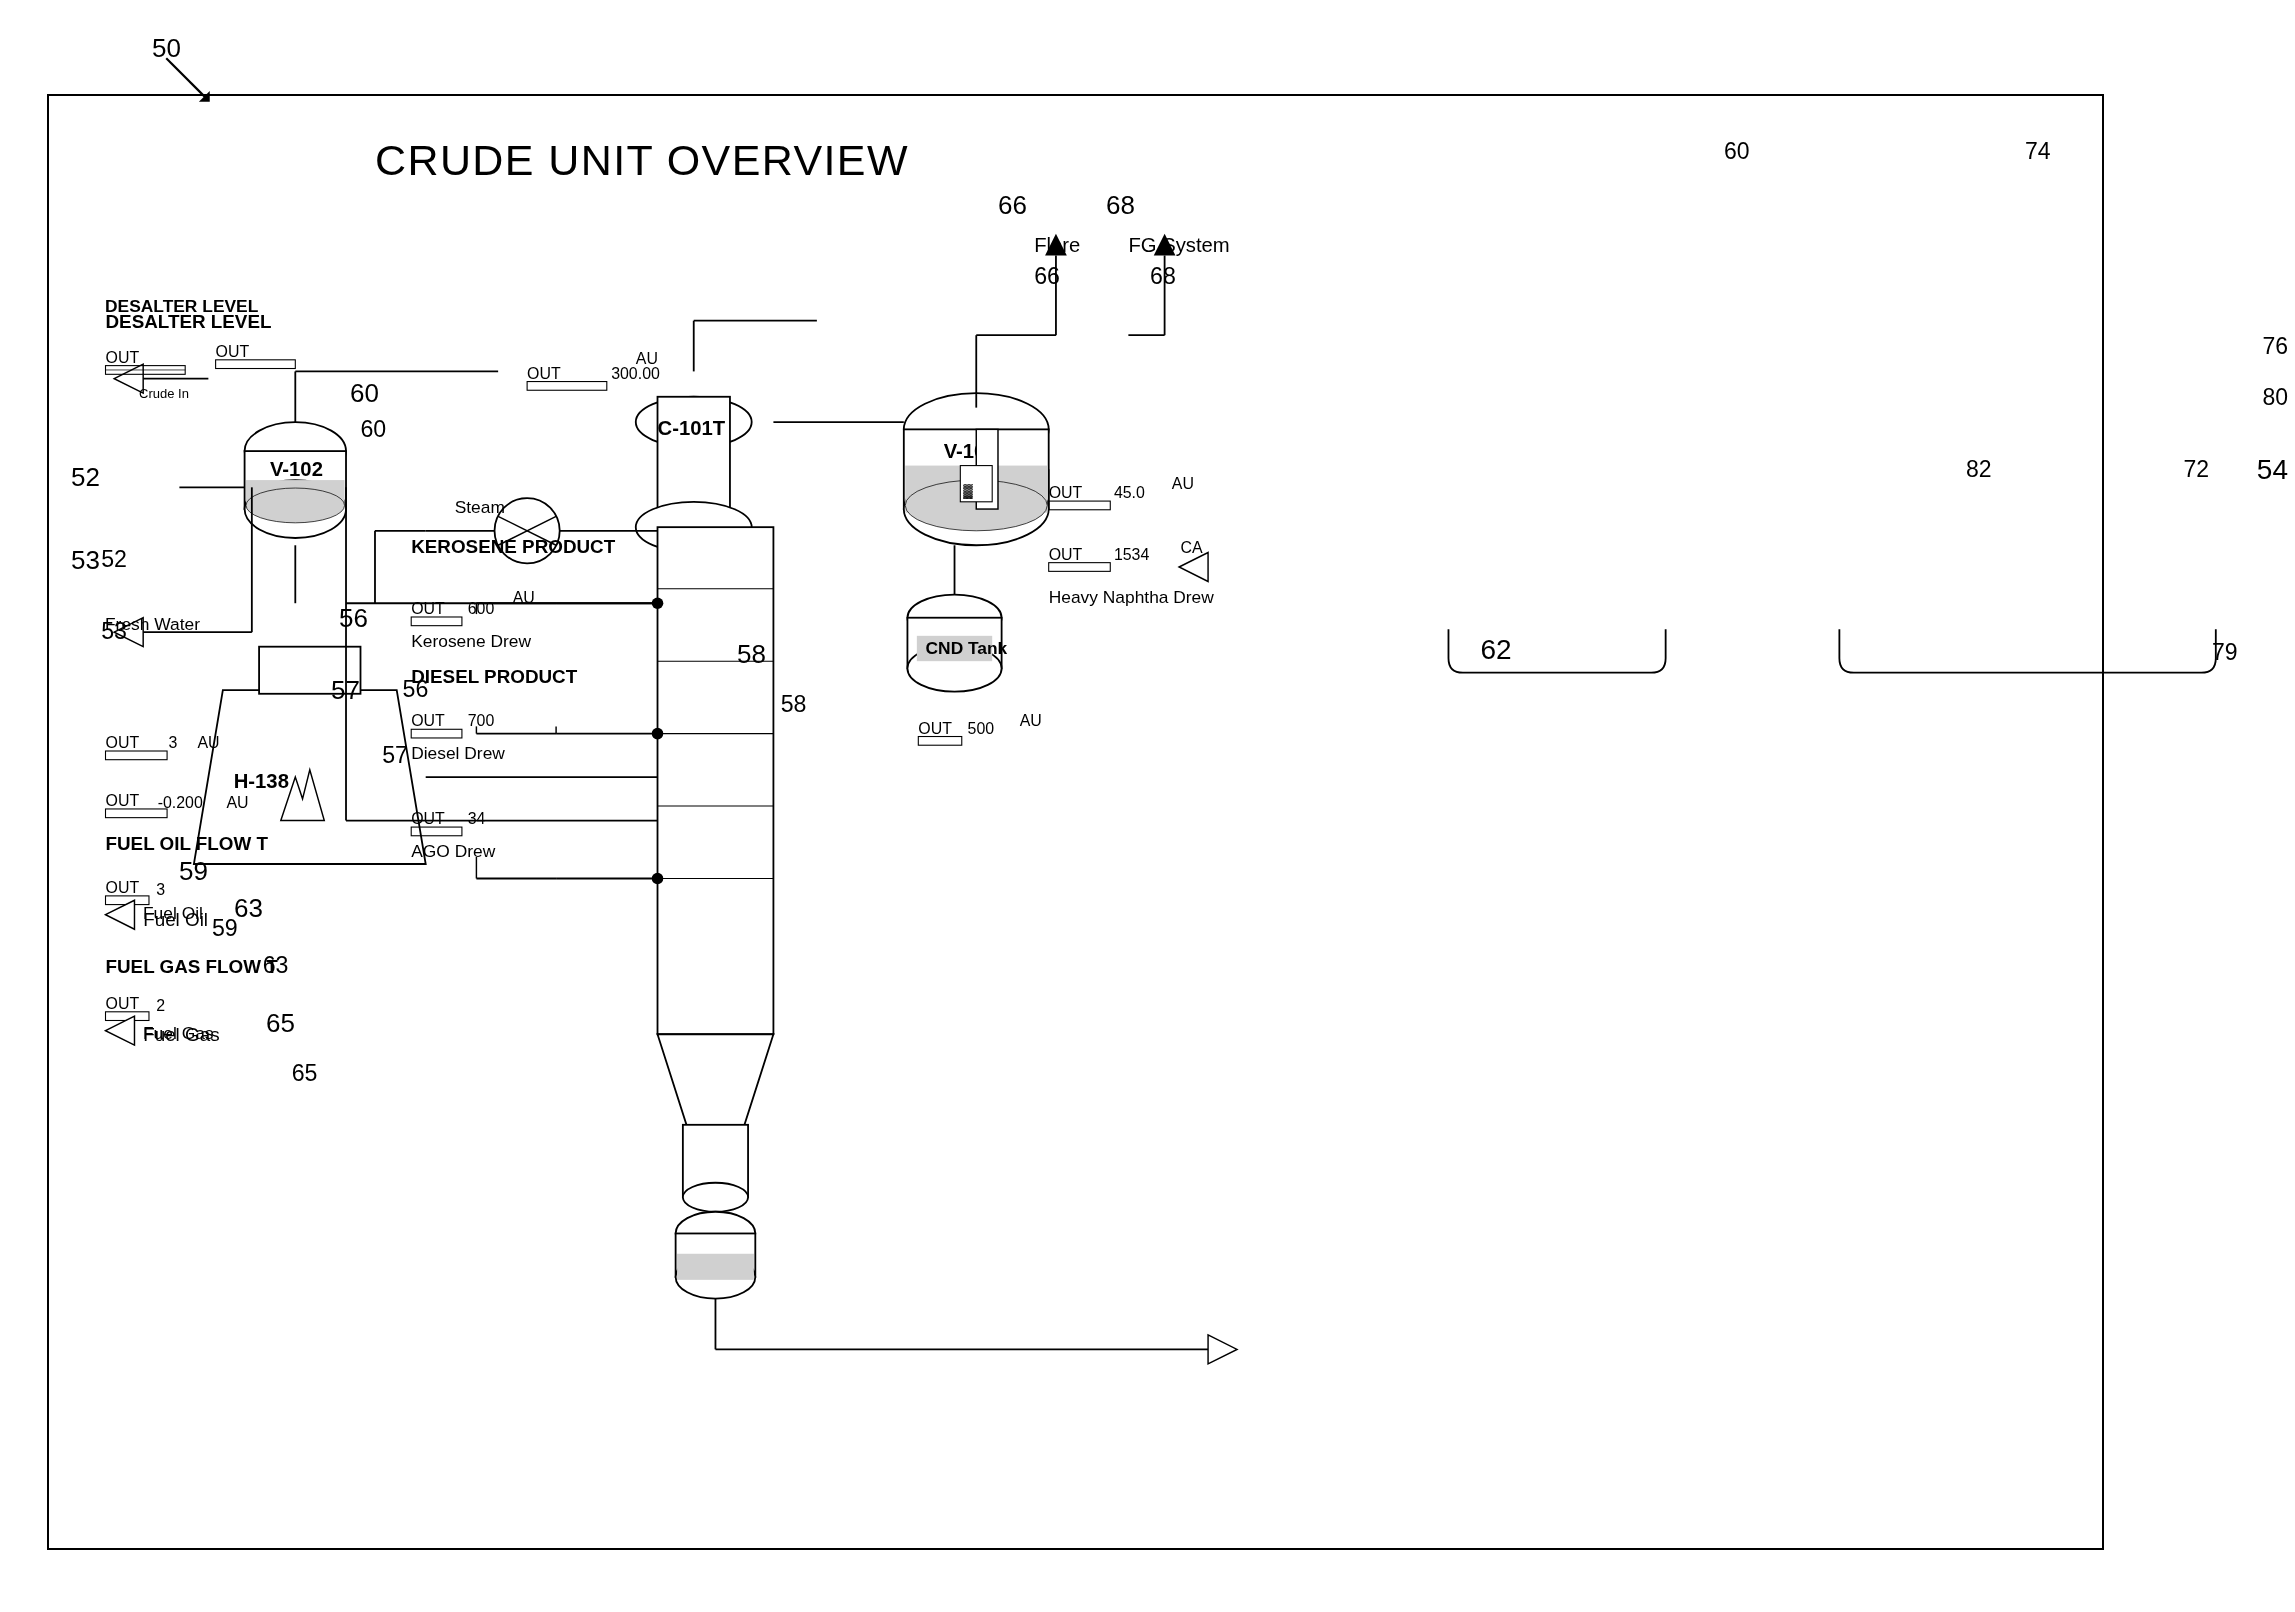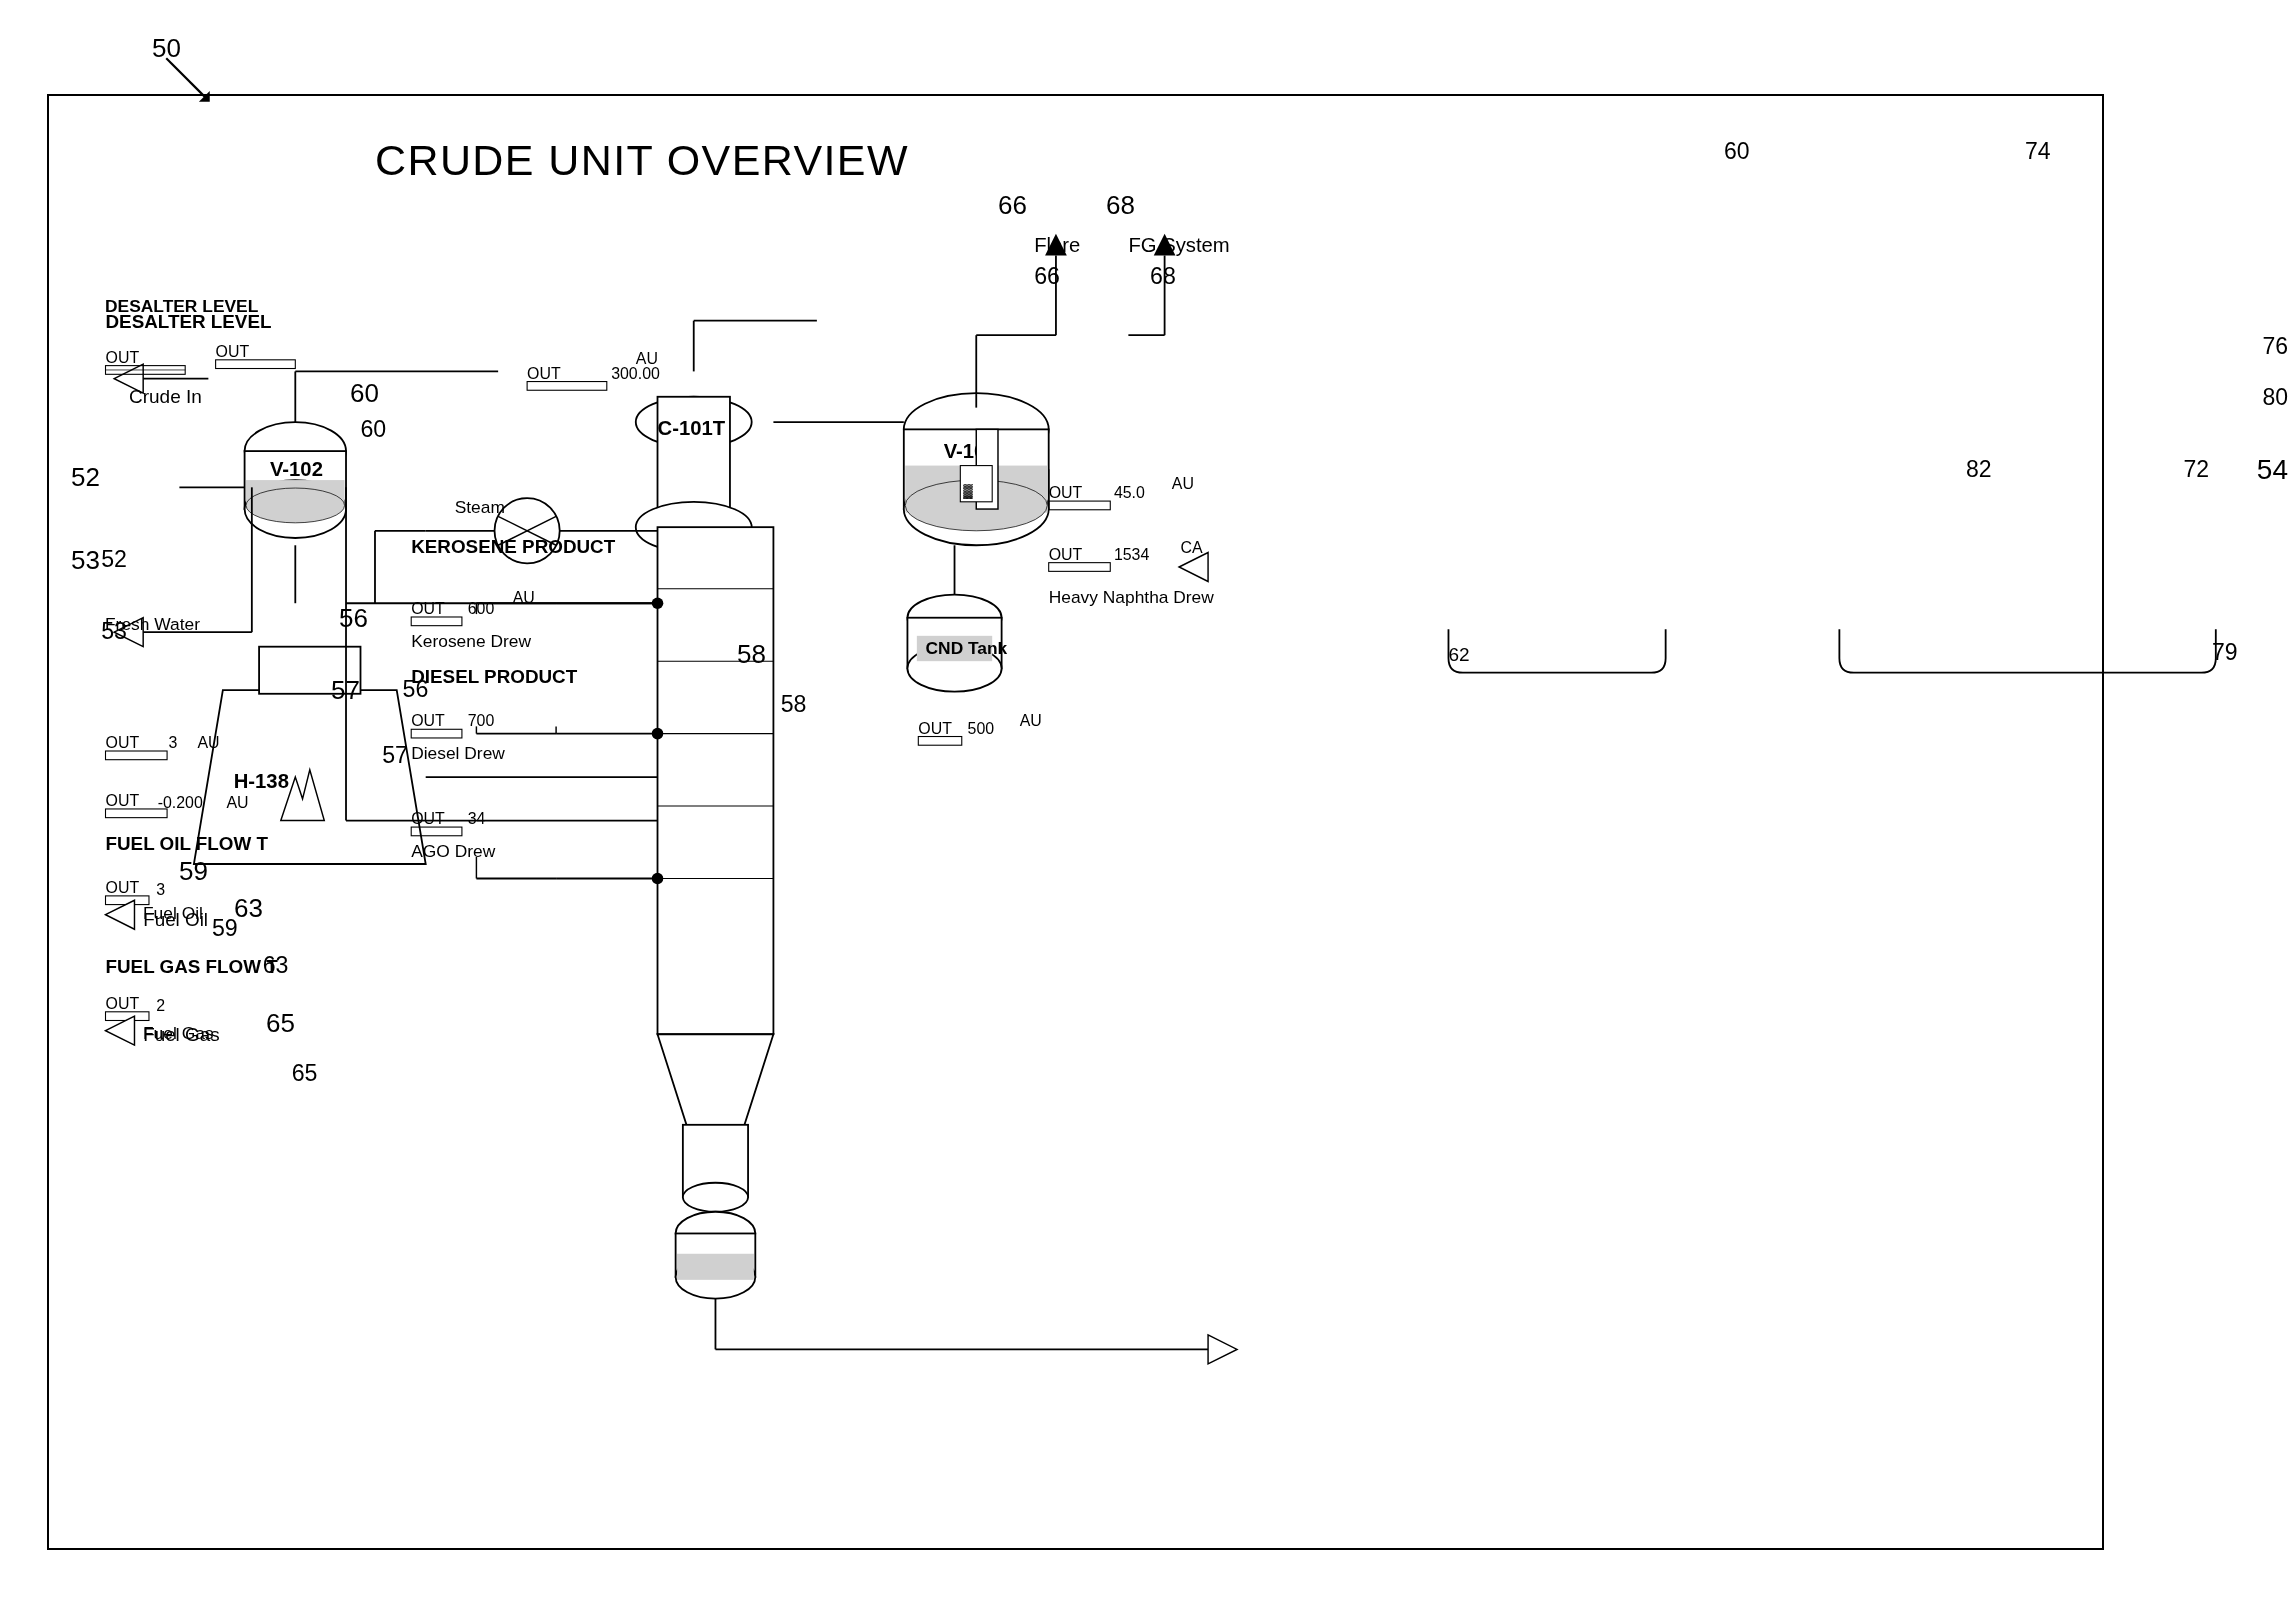--- a/index.html
+++ b/index.html
@@ -284,21 +284,21 @@
     <text x="1360" y="215" font-size="28" font-family="Arial">Flare</text>
 
     <text x="1490" y="215" font-size="28" font-family="Arial">FG System</text>
 
     <text x="1520" y="260" font-size="32" font-family="Arial">68</text>
 
   </svg>
 
   <div style="position:absolute;top:200px;left:56px;font-size:17.4px;font-weight:bold;">DESALTER LEVEL</div>
 
-  <div style="position:absolute;top:290px;left:80px;font-size:19px;">Crude In</div>
+  <div style="position:absolute;top:290px;left:90px;font-size:13px;">Crude In</div>
 
   <div style="position:absolute;top:518px;left:56px;font-size:17.4px;">Fresh Water</div>
 
   <div style="position:absolute;top:807px;left:94px;font-size:17.4px;">Fuel Oil</div>
 
   <div style="position:absolute;top:927px;left:94px;font-size:17.4px;">Fuel Gas</div>
 
   <div class="ref-num" style="top:282px;left:301px;">60</div>
   <div class="ref-num" style="top:366px;left:22px;">52</div>
   <div class="ref-num" style="top:449px;left:22px;">53</div>
@@ -311,21 +311,21 @@
   <div class="ref-num" style="top:94px;left:949px;">66</div>
   <div class="ref-num" style="top:94px;left:1057px;">68</div>
 
 </div>
 
 <div class="hmi-window-outer">
 
   <div style="position:absolute;top:-43px;left:290px;font-size:23px;">60</div>
   <div style="position:absolute;top:-43px;left:579px;font-size:23px;margin-left:12px;">74</div>
 
-  <div style="position:absolute;bottom:-51px;left:14.5px;font-size:19px;">62</div>
+  <div style="position:absolute;bottom:-51px;left:14.5px;font-size:28px;padding-left:32px;">62</div>
   <div style="position:absolute;bottom:-51px;right:14.5px;font-size:23px;">79</div>
   <div style="position:absolute;top:152px;right:-36px;font-size:23px;">76</div>
   <div style="position:absolute;top:203px;right:-36px;font-size:23px;">80</div>
   <div style="position:absolute;top:275px;left:492px;font-size:23px;margin-left:40px;">82</div>
   <div style="position:absolute;top:275px;right:43px;font-size:23px;">72</div>
   <div style="position:absolute;top:273px;right:-36px;font-size:28px;text-align:right;">54</div>
 
   <svg style="position:absolute;bottom:-65px;left:0;width:100%;height:58px;" viewBox="0 0 1130 80" width="818" height="58">
 
     <path d="M 20 10 L 20 50 Q 20 70 40 70 L 300 70 Q 320 70 320 50 L 320 10" fill="none" stroke="#000" stroke-width="2.5"></path>

